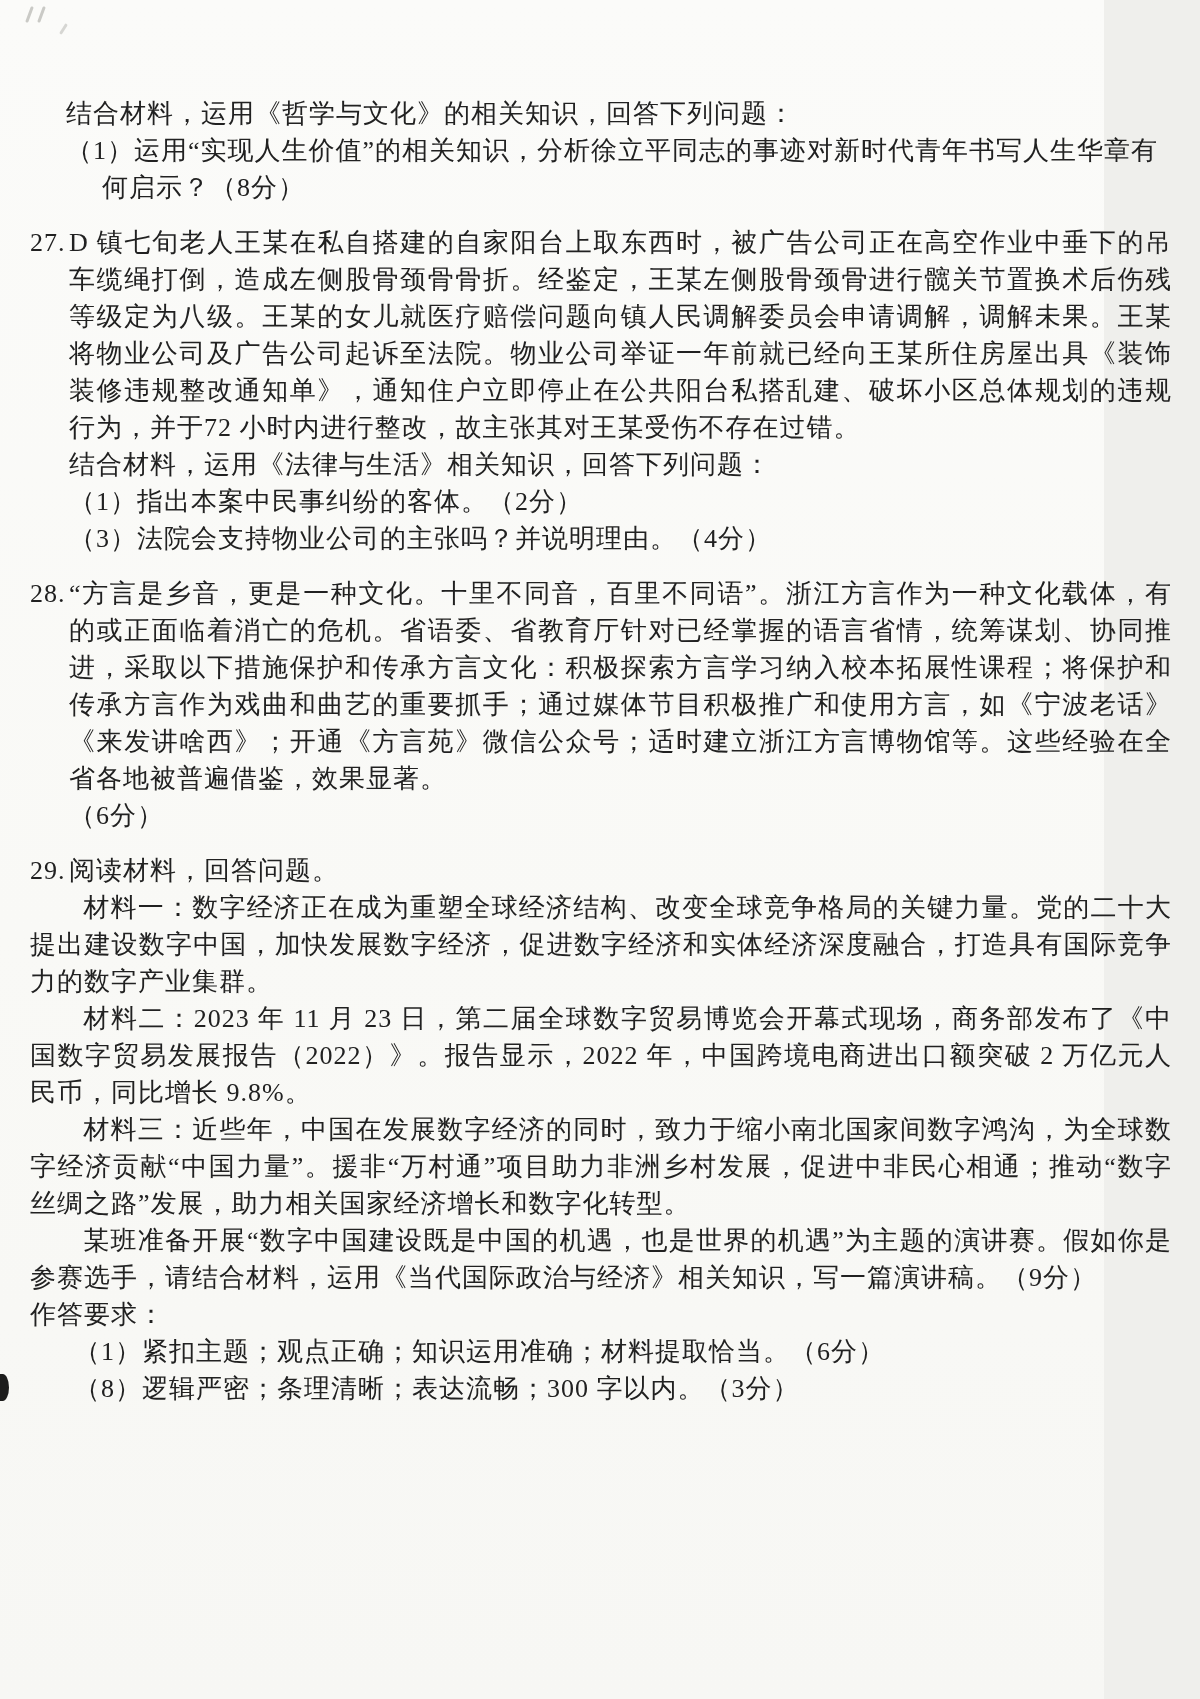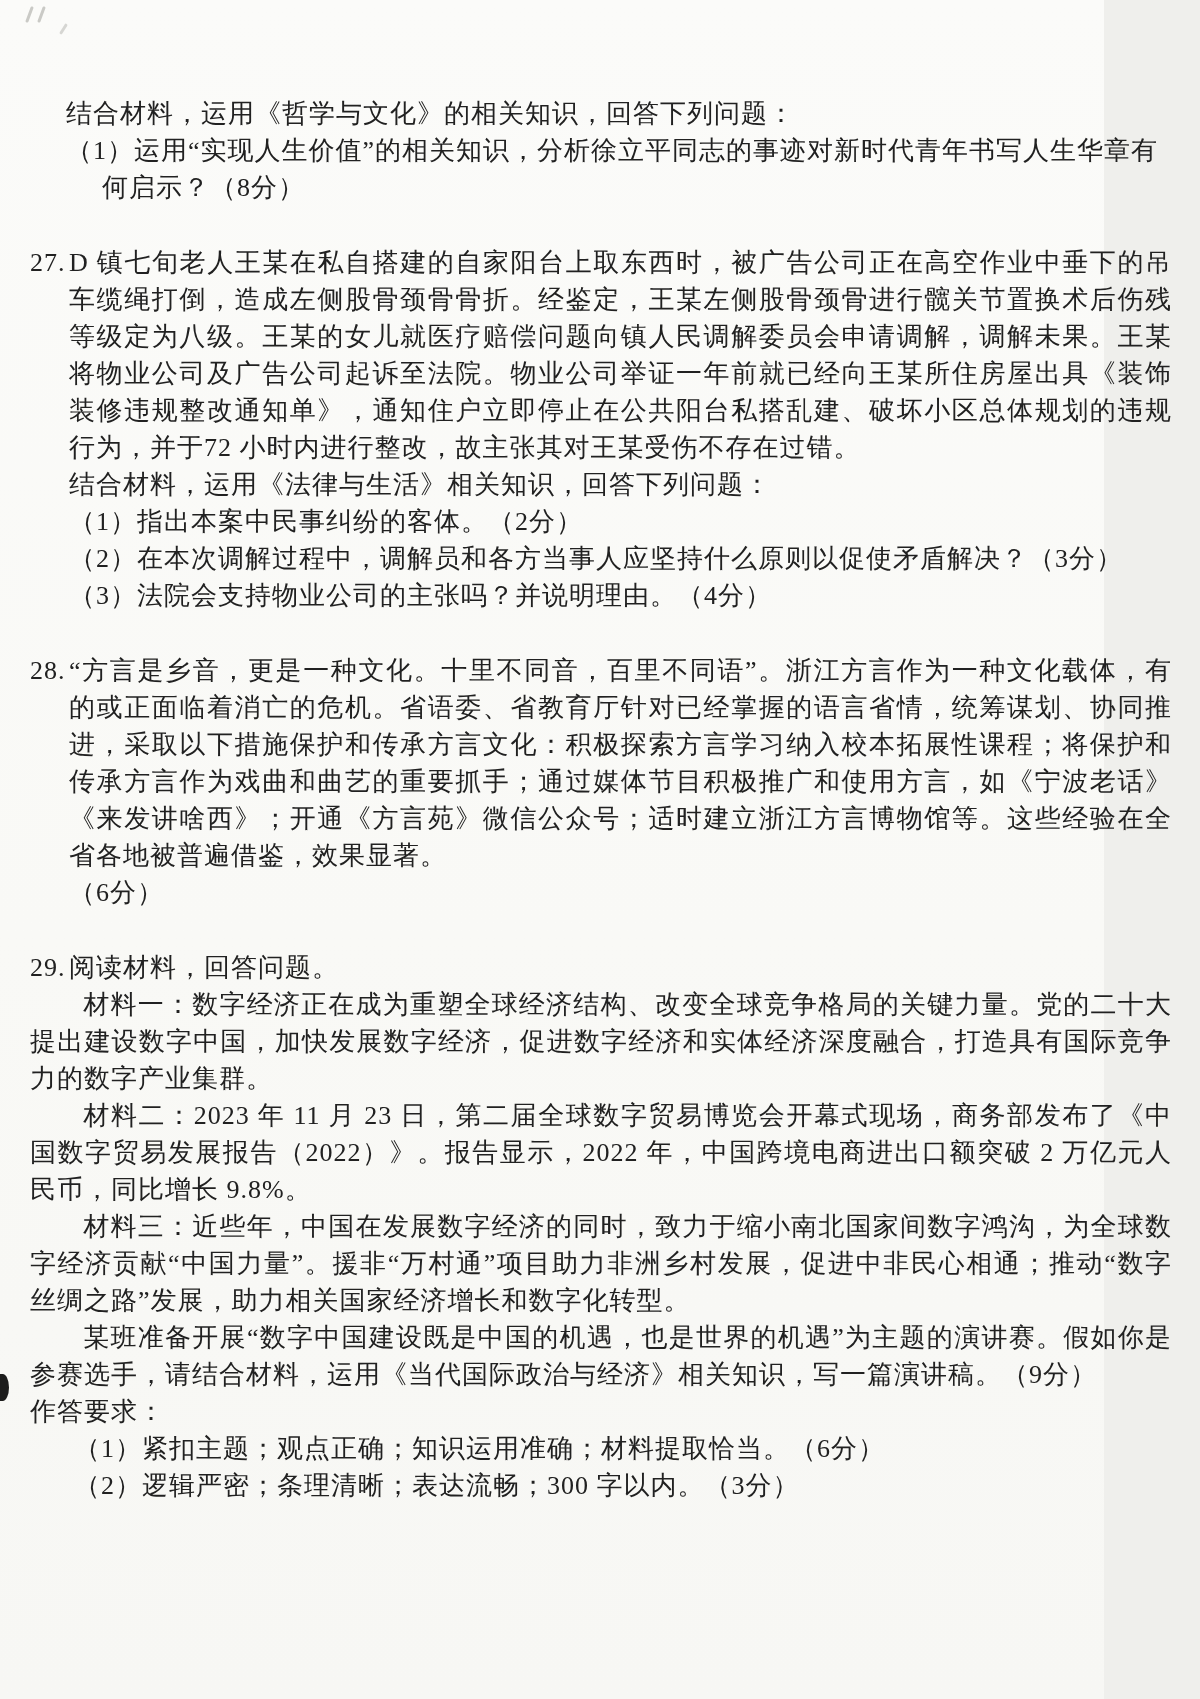--- a/index.html
+++ b/index.html
@@ -19,21 +19,21 @@
     line-height: 37px;
     letter-spacing: 1px;
   }
   .content {
     position: absolute;
     left: 30px; top: 95px;
     width: 1142px;
   }
   p { margin: 0; padding: 0; }
   .just { text-align: justify; }
-  .block { margin-top: 38px; }
+  .block { margin-top: 18px; }
   .block:first-child { margin-top: 0; }
   .indent-block { margin-left: 36px; }
   .hang { padding-left: 36px; text-indent: -36px; font-family: Liberation Serif, serif; }
   .question { position: relative; padding-left: 39px; }
   .qnum { position: absolute; left: 0; top: 0; white-space: nowrap; }
   .materials { margin-top: 0; }
   .para { text-indent: 2.05em; }
   .req { margin-left: 44px; }
 
   
@@ -60,21 +60,20 @@
     <section class="block indent-block">
       <p>结合材料，运用《哲学与文化》的相关知识，回答下列问题：</p>
       <p class="hang">（1）运用“实现人生价值”的相关知识，分析徐立平同志的事迹对新时代青年书写人生华章有何启示？（8分）</p>
     </section>
 
     <section class="block question">
       <span class="qnum">27.</span>
       <p class="just">D 镇七旬老人王某在私自搭建的自家阳台上取东西时，被广告公司正在高空作业中垂下的吊车缆绳打倒，造成左侧股骨颈骨骨折。经鉴定，王某左侧股骨颈骨进行髋关节置换术后伤残等级定为八级。王某的女儿就医疗赔偿问题向镇人民调解委员会申请调解，调解未果。王某将物业公司及广告公司起诉至法院。物业公司举证一年前就已经向王某所住房屋出具《装饰装修违规整改通知单》，通知住户立即停止在公共阳台私搭乱建、破坏小区总体规划的违规行为，并于72 小时内进行整改，故主张其对王某受伤不存在过错。</p>
       <p>结合材料，运用《法律与生活》相关知识，回答下列问题：</p>
       <p>（1）指出本案中民事纠纷的客体。（2分）</p>
-      <p>（2）在本次调解过程中，调解员和各方当事人应坚持什么原则以促使矛盾解决？（3分）</p>
       <p>（3）法院会支持物业公司的主张吗？并说明理由。（4分）</p>
     </section>
 
     <section class="block question">
       <span class="qnum">28.</span>
       <p class="just">“方言是乡音，更是一种文化。十里不同音，百里不同语”。浙江方言作为一种文化载体，有的或正面临着消亡的危机。省语委、省教育厅针对已经掌握的语言省情，统筹谋划、协同推进，采取以下措施保护和传承方言文化：积极探索方言学习纳入校本拓展性课程；将保护和传承方言作为戏曲和曲艺的重要抓手；通过媒体节目积极推广和使用方言，如《宁波老话》《来发讲啥西》；开通《方言苑》微信公众号；适时建立浙江方言博物馆等。这些经验在全省各地被普遍借鉴，效果显著。</p>
       <p>（6分）</p>
     </section>
 
     <section class="block question">
@@ -82,17 +81,17 @@
       <p>阅读材料，回答问题。</p>
     </section>
 
     <section class="block materials">
       <p class="para just">材料一：数字经济正在成为重塑全球经济结构、改变全球竞争格局的关键力量。党的二十大提出建设数字中国，加快发展数字经济，促进数字经济和实体经济深度融合，打造具有国际竞争力的数字产业集群。</p>
       <p class="para just">材料二：2023 年 11 月 23 日，第二届全球数字贸易博览会开幕式现场，商务部发布了《中国数字贸易发展报告（2022）》。报告显示，2022 年，中国跨境电商进出口额突破 2 万亿元人民币，同比增长 9.8%。</p>
       <p class="para just">材料三：近些年，中国在发展数字经济的同时，致力于缩小南北国家间数字鸿沟，为全球数字经济贡献“中国力量”。援非“万村通”项目助力非洲乡村发展，促进中非民心相通；推动“数字丝绸之路”发展，助力相关国家经济增长和数字化转型。</p>
       <p class="para just">某班准备开展“数字中国建设既是中国的机遇，也是世界的机遇”为主题的演讲赛。假如你是参赛选手，请结合材料，运用《当代国际政治与经济》相关知识，写一篇演讲稿。（9分）</p>
       <p>作答要求：</p>
       <p class="req">（1）紧扣主题；观点正确；知识运用准确；材料提取恰当。（6分）</p>
-      <p class="req">（2）逻辑严密；条理清晰；表达流畅；300 字以内。（3分）</p>
+      <p class="req">（8）逻辑严密；条理清晰；表达流畅；300 字以内。（3分）</p>
     </section>
 
   </div>
 </div>
 
 </body></html>

